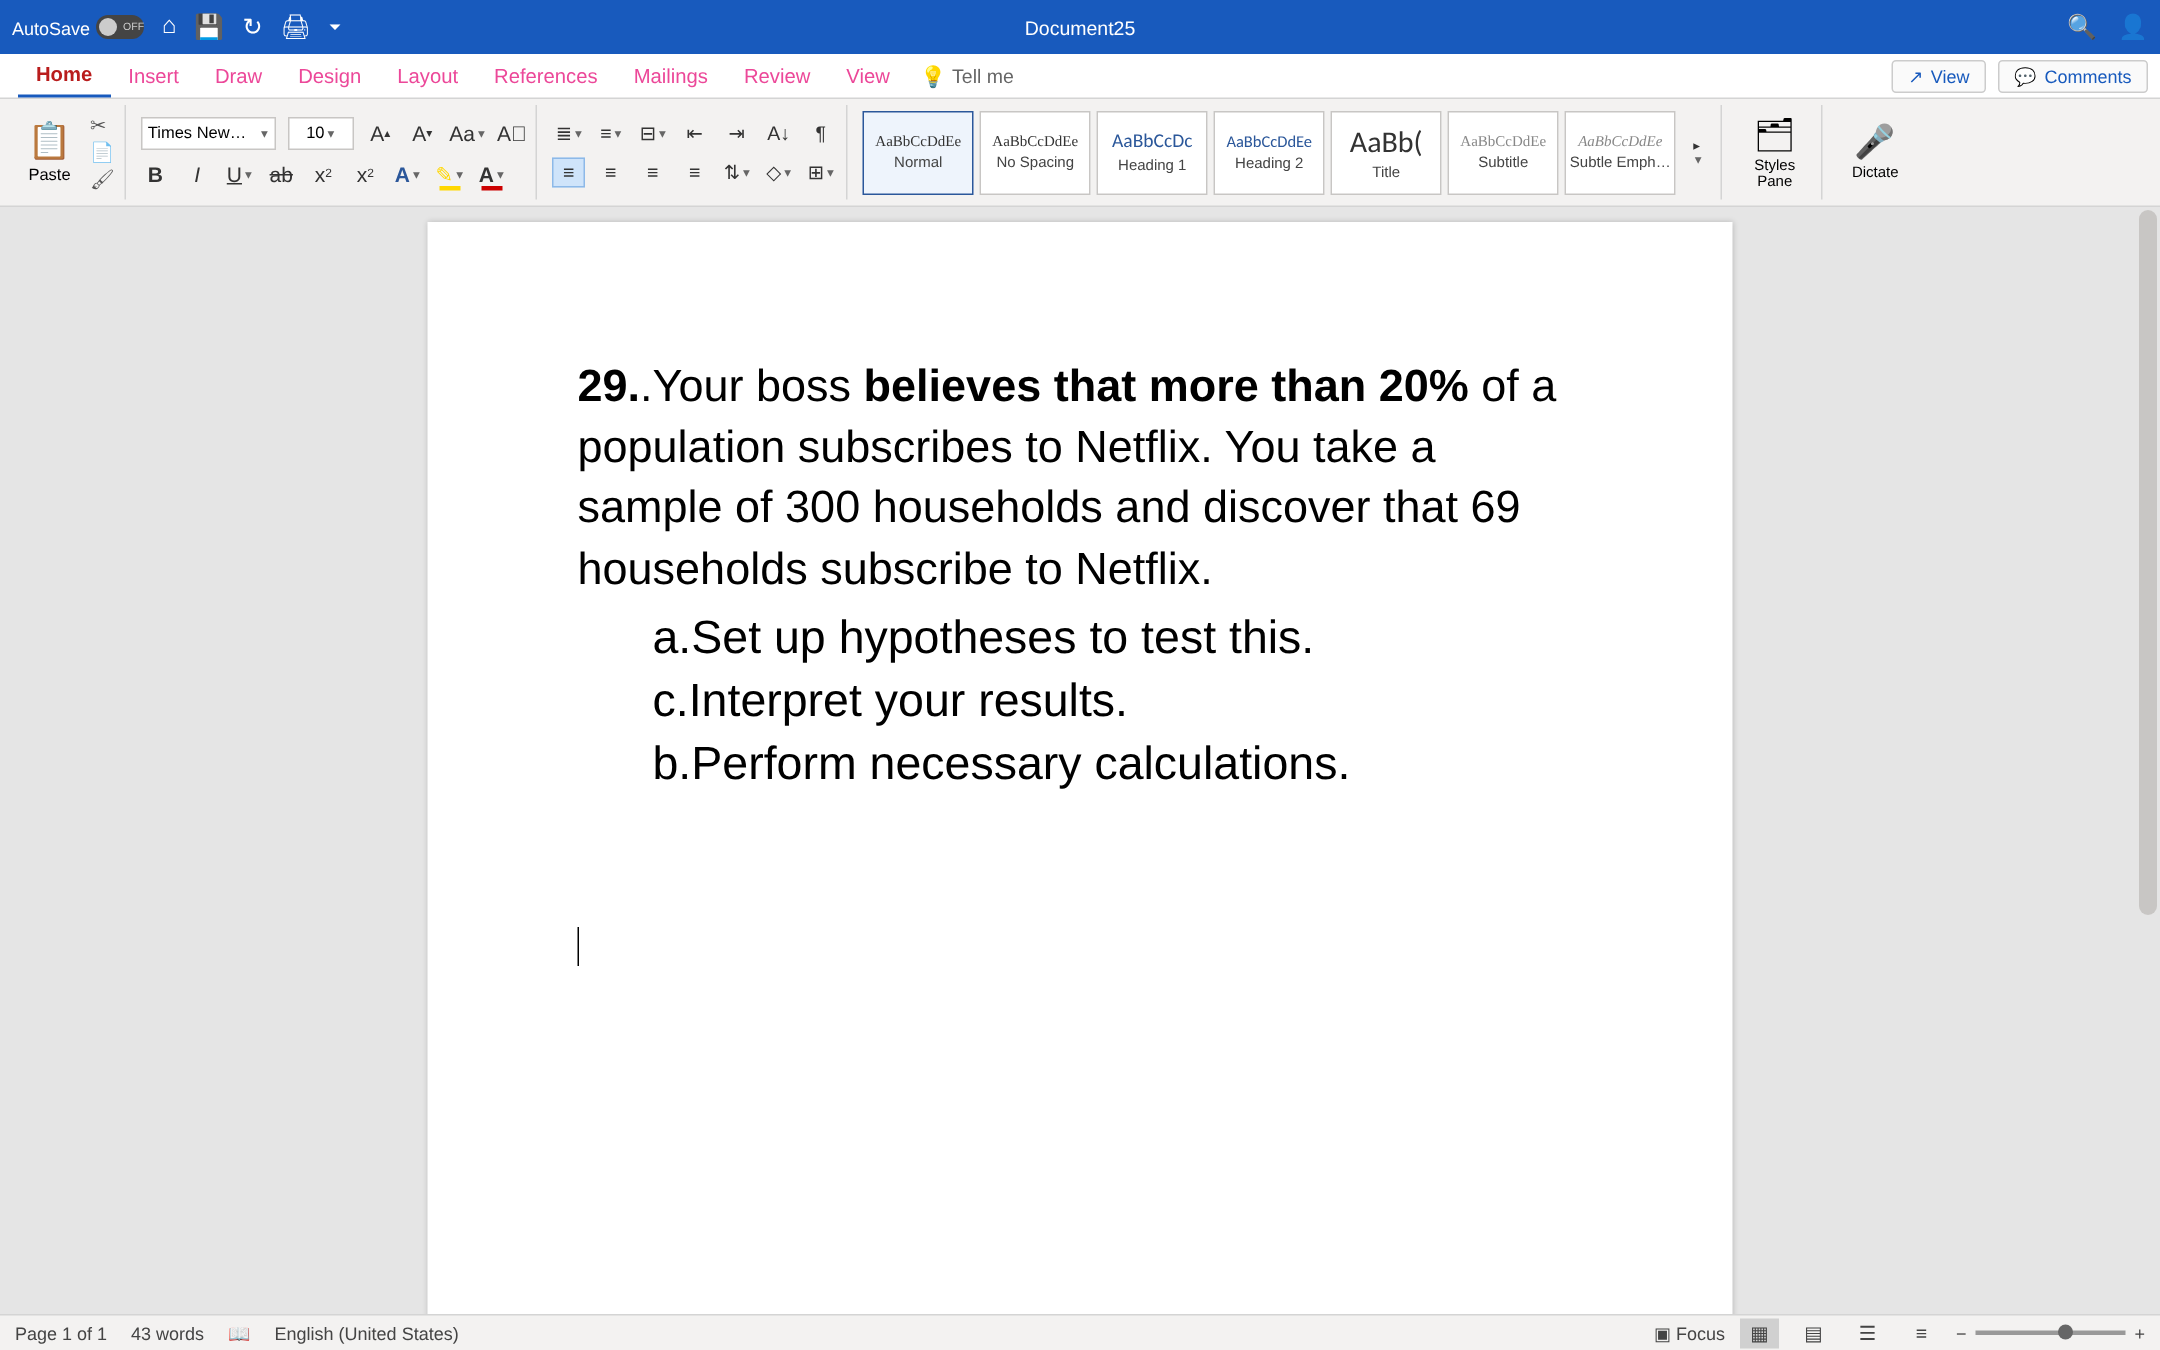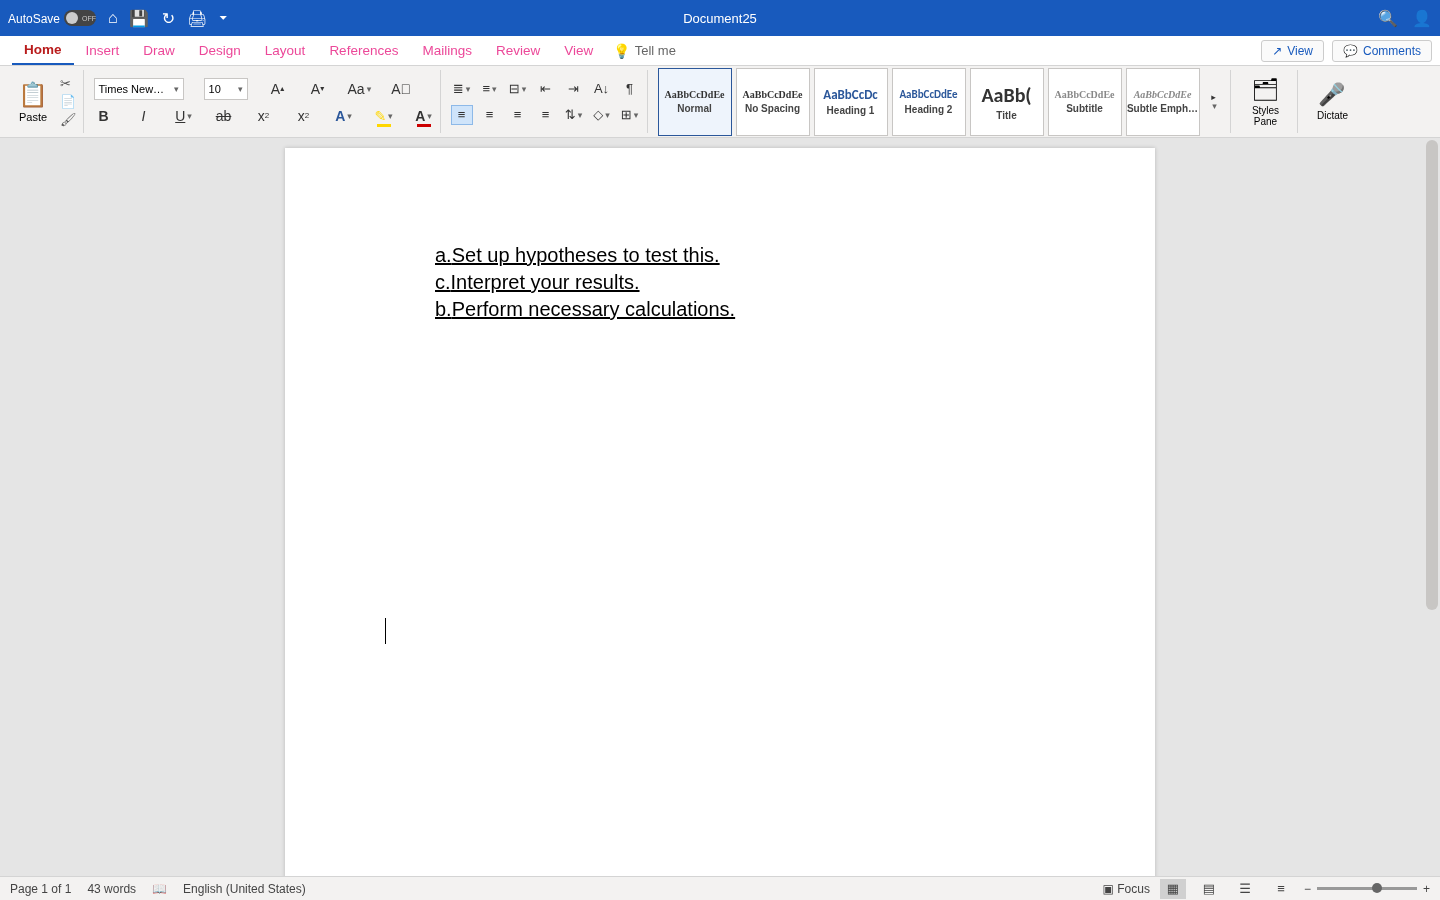--- a/index.html
+++ b/index.html
@@ -30,59 +30,59 @@
 .ribbon { background: #f3f2f1; height: 72px; display: flex; align-items: stretch; border-bottom: 1px solid #d4d4d4; padding: 4px 6px; gap: 4px; }
 .ribbon .group { display: flex; align-items: center; padding: 0 6px; border-right: 1px solid #d4d4d4; gap: 4px; }
 .ribbon .group:last-child { border-right: none; }
 
 .paste-btn { display: flex; flex-direction: column; align-items: center; justify-content: center; width: 42px; gap: 2px; }
 .paste-btn .icon { font-size: 24px; }
 .paste-btn .label { font-size: 11px; }
 .paste-col { display: flex; flex-direction: column; gap: 3px; margin-left: 2px; }
 .paste-col span { font-size: 13px; color: #555; }
 
-.font-group .row { display: flex; gap: 20px; align-items: center; }
+.font-group .row { display: flex; gap: 8px; align-items: center; }
 .font-group .row:first-child { margin-bottom: 6px; }
 .font-name { width: 90px; height: 22px; border: 1px solid #c8c6c4; background: #fff; font-size: 11px; padding: 0 4px; display: flex; align-items: center; justify-content: space-between; }
-.font-size { width: 44px; height: 22px; border: 1px solid #c8c6c4; background: #fff; font-size: 11px; padding: 0 4px; display: flex; align-items: center; justify-content: space-between; }
+.font-size { width: 44px; height: 22px; border: 1px solid #c8c6c4; background: #fff; font-size: 11px; padding: 0 4px; display: flex; align-items: center; justify-content: center; }
 .font-btn { min-width: 20px; height: 20px; display: inline-flex; align-items: center; justify-content: center; font-size: 14px; color: #333; position: relative; }
 .font-btn sup { font-size: 8px; }
 .font-btn sub { font-size: 8px; }
 .font-btn .underline { text-decoration: underline; }
 .font-btn .strike { text-decoration: line-through; }
 .clear-fmt { font-size: 14px; }
 .color-swatch { width: 14px; height: 3px; background: currentColor; position: absolute; bottom: -1px; left: 3px; right: 3px; }
 
 .para-group .row { display: flex; gap: 6px; align-items: center; }
 .para-group .row:first-child { margin-bottom: 6px; }
 .para-btn { width: 22px; height: 20px; display: inline-flex; align-items: center; justify-content: center; font-size: 13px; color: #333; }
 .para-btn.active { background: #cfe4fa; border: 1px solid #8db9e8; }
 
 .styles-group { display: flex; gap: 2px; align-items: center; }
-.style-tile { width: 74px; height: 68px; border: 1px solid #c8c6c4; background: #fff; display: flex; flex-direction: column; align-items: center; justify-content: center; cursor: pointer; font-weight: bold; }
+.style-tile { width: 74px; height: 56px; border: 1px solid #c8c6c4; background: #fff; display: flex; flex-direction: column; align-items: center; justify-content: center; cursor: pointer; }
 .style-tile.selected { border: 1.5px solid #2b579a; background: #eef4fc; }
 .style-tile .preview { font-size: 10px; color: #333; font-family: "Times New Roman", serif; }
 .style-tile .preview.blue { color: #2b579a; font-family: Calibri, sans-serif; }
 .style-tile .preview.gray { color: #888; }
 .style-tile .preview.italic { font-style: italic; color: #888; }
 .style-tile .style-label { font-size: 10px; color: #444; margin-top: 3px; }
 .style-tile .preview.title-p { font-size: 20px; font-family: Calibri, sans-serif; }
 
 .styles-pane-btn, .dictate-btn { display: flex; flex-direction: column; align-items: center; justify-content: center; width: 50px; gap: 2px; }
 .styles-pane-btn .icon, .dictate-btn .icon { font-size: 22px; }
 .styles-pane-btn .label, .dictate-btn .label { font-size: 10px; text-align: center; line-height: 1.1; }
 
 
 .canvas-wrap { height: calc(900px - 36px - 30px - 72px - 24px); overflow-y: auto; background: #e5e5e5; display: flex; justify-content: center; padding-top: 10px; }
 .page { width: 870px; min-height: 1100px; background: #fff; box-shadow: 0 0 4px rgba(0,0,0,0.2); padding: 90px 100px 90px 100px; font-family: "Times New Roman", serif; color: #000; position: relative; }
 .page .prob { font-size: 30px; line-height: 1.35; }
 .page .prob .num { font-weight: bold; }
 .page .prob .bold { font-weight: bold; }
 .page .sublist { margin-top: 4px; padding-left: 50px; }
-.page .sublist .item { font-size: 20px; line-height: 1.35; text-decoration: underline; }
+.page .sublist .item { font-size: 31px; line-height: 1.35; }
 .page .cursor { position: absolute; left: 100px; top: 470px; width: 1px; height: 26px; background: #000; animation: blink 1s step-end infinite; }
 @keyframes blink { 50% { opacity: 0; } }
 
 
 .vscroll { position: absolute; right: 2px; top: 140px; width: 12px; height: 470px; background: #c8c6c4; border-radius: 6px; }
 
 
 .statusbar { position: absolute; bottom: 0; left: 0; right: 0; height: 24px; background: #f3f2f1; border-top: 1px solid #d4d4d4; display: flex; align-items: center; font-size: 12px; color: #444; padding: 0 10px; gap: 16px; }
 .statusbar .right { margin-left: auto; display: flex; align-items: center; gap: 10px; }
 .statusbar .view-btn { display: inline-flex; align-items: center; justify-content: center; width: 26px; height: 20px; font-size: 13px; }
@@ -272,20 +272,23 @@
   <div class="group">
     <div class="dictate-btn">
       <span class="icon" style="color:#2b579a">🎤</span>
       <span class="label">Dictate</span>
     </div>
   </div>
 </div>
 
 <div class="canvas-wrap">
   <div class="page">
+    <p class="prob">
+      <span class="num">29.</span><span>.Your boss </span><span class="bold">believes that more than 20%</span><span> of a population subscribes to Netflix. You take a sample of 300 households and discover that 69 households subscribe to Netflix.</span>
+    </p>
     <div class="sublist">
       <p class="item"><span>a.</span><span>Set up hypotheses to test this.</span></p>
       <p class="item"><span>c.</span><span>Interpret your results.</span></p>
       <p class="item"><span>b.</span><span>Perform necessary calculations.</span></p>
     </div>
     <div class="cursor"></div>
   </div>
 </div>
 <div class="vscroll"></div>
 

